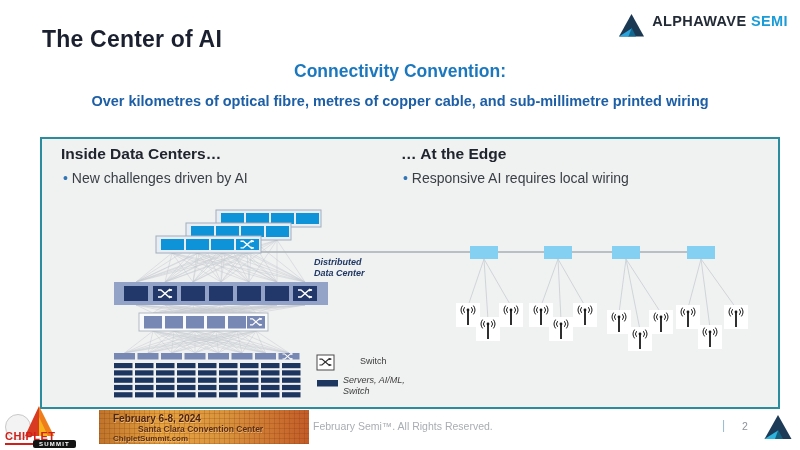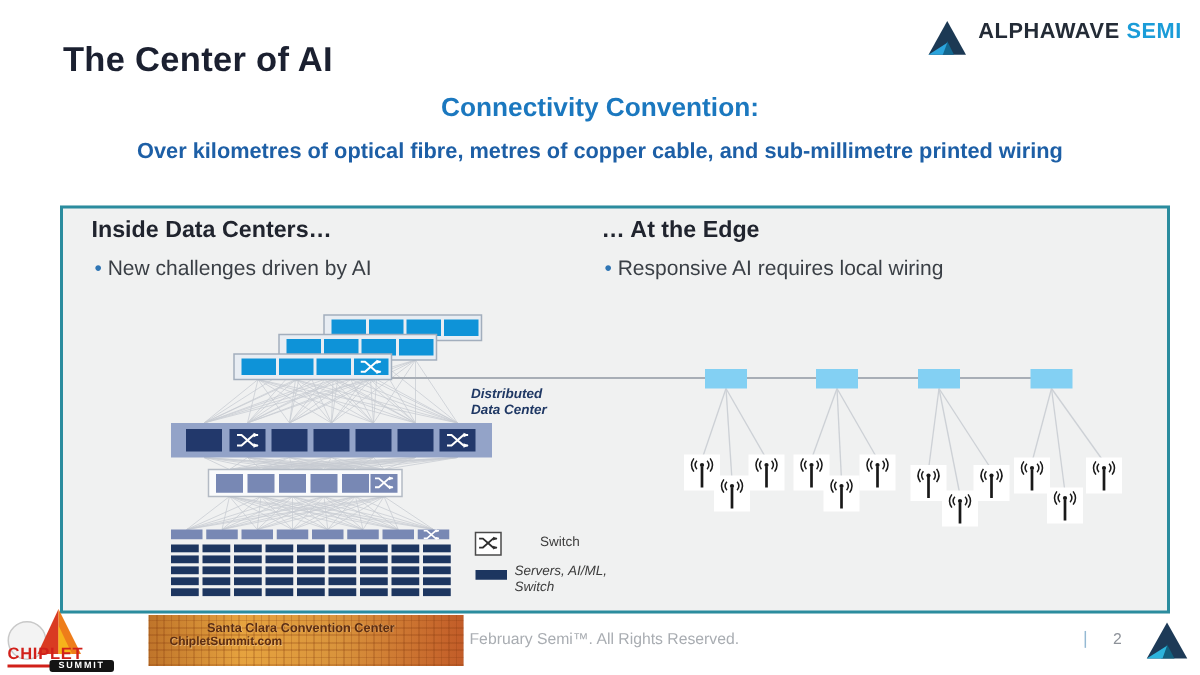--- a/index.html
+++ b/index.html
@@ -416,20 +416,21 @@
   <svg class="abs chiplet-sail" width="40" height="32" viewBox="0 0 40 32">
     <polygon points="22,0 22,30 8,30" fill="#d93a22"></polygon>
     <polygon points="22,0 37,30 22,30" fill="#ee7d1a"></polygon>
     <polygon points="22,11 31,30 22,30" fill="#f6b31b"></polygon>
   </svg>
   <div class="abs chiplet-name">CHIPLET</div>
   <div class="abs chiplet-sub">SUMMIT</div>
 </div>
 
 <div class="abs event-banner">
+  <div class="event-line1">February 6-8, 2024</div>
   <div class="event-line2">Santa Clara Convention Center</div>
   <div class="event-line3">ChipletSummit.com</div>
 </div>
 
 <div class="abs footer-copyright">February Semi™. All Rights Reserved.</div>
 <div class="abs footer-sep">|</div>
 <div class="abs footer-page">2</div>
 
 <svg class="abs" style="left:763px; top:413px;" width="30" height="28" viewBox="0 0 30 28">
   <polygon points="15,2 28.5,26 1.5,26" fill="#1d3a57"></polygon>

